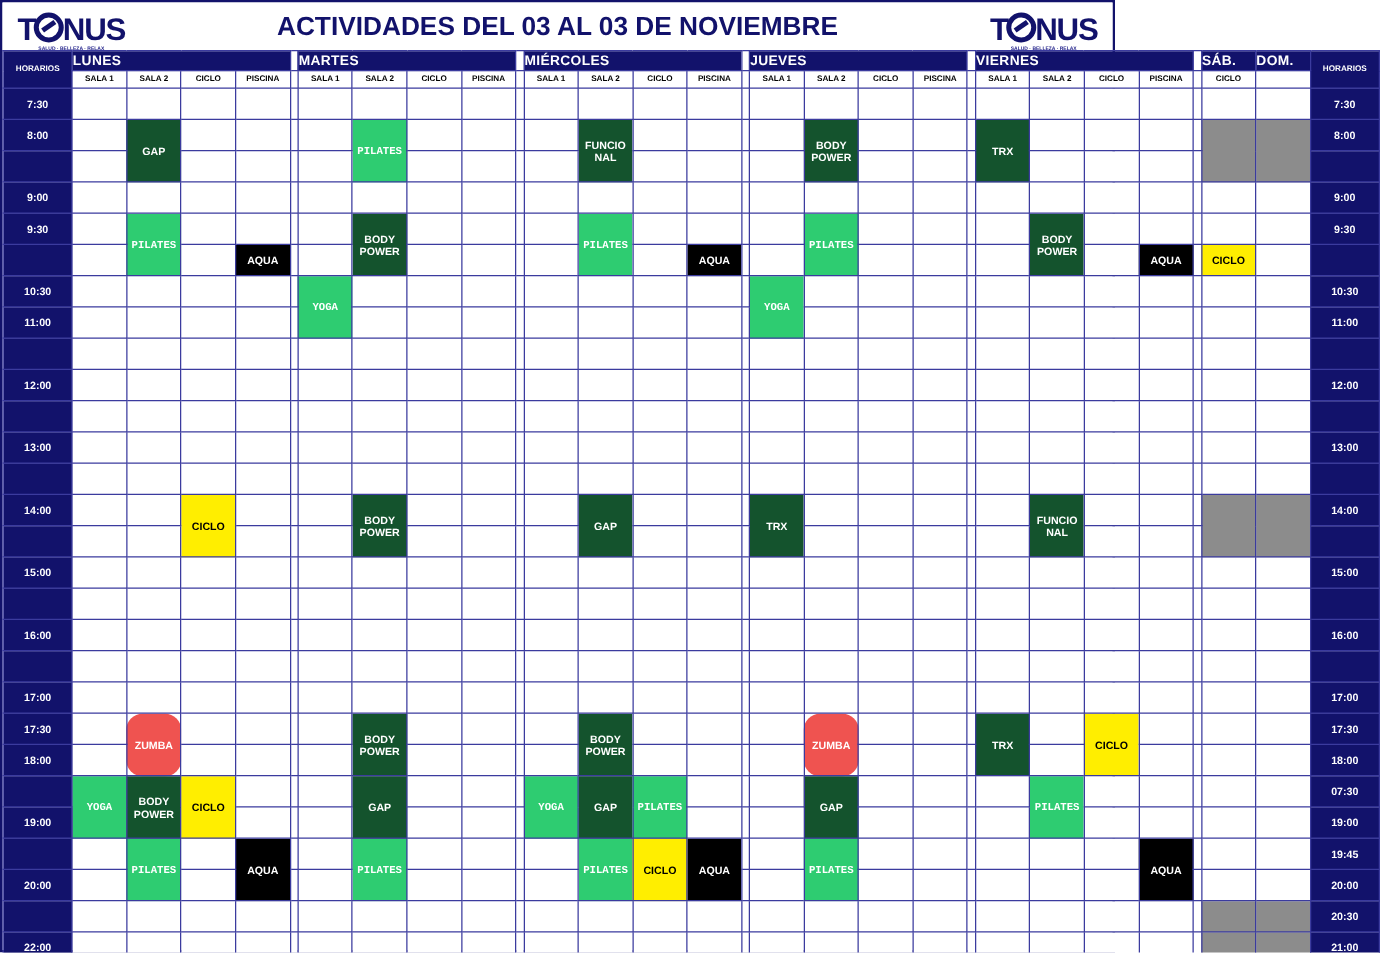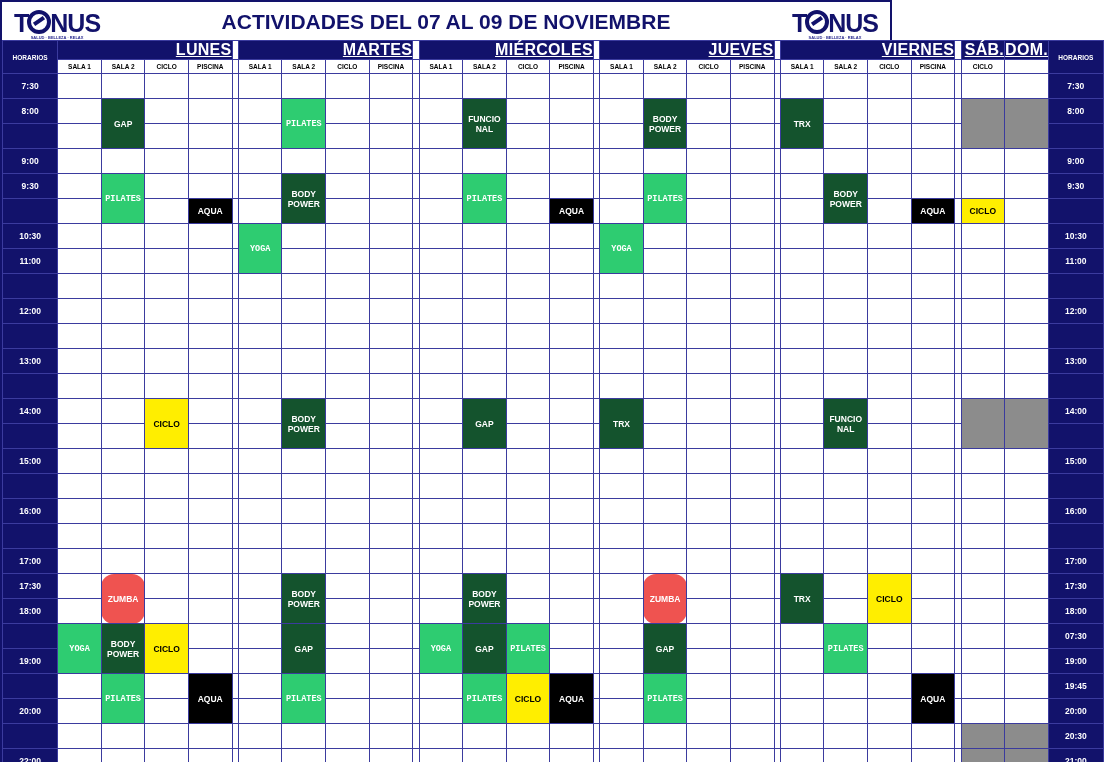--- a/index.html
+++ b/index.html
@@ -19,21 +19,21 @@
   .logo-right{right:12px;}
   .ring{display:inline-block;width:16px;height:16px;border:4px solid #12126b;border-radius:50%;position:relative;top:2px;margin:0 -1px;}
   .ring:after{content:"";position:absolute;left:2px;top:5px;width:12px;height:4px;background:#12126b;transform:rotate(-35deg);}
   .maintitle{
     position:absolute;left:0;right:0;top:8px;text-align:center;
     font-size:21px;font-weight:bold;color:#12126b;
   }
   
   table.grid{border-collapse:collapse;table-layout:fixed;width:1102px;}
   table.grid td,table.grid th{border:1px solid #3b3b9e;padding:0;margin:0;}
-  .dayhdr{background:#12126b;color:#ffffff;font-size:16px;font-weight:bold;text-align:right;height:15px;letter-spacing:.3px;text-decoration:underline;}
+  .dayhdr{background:#12126b;color:#ffffff;font-size:11px;font-weight:bold;text-align:left;height:15px;letter-spacing:.3px;}
   .roomhdr{background:#ffffff;color:#000000;font-size:6.5px;font-weight:bold;text-align:center;height:13px;}
   .hourhdr{background:#12126b;color:#ffffff;font-size:6.5px;font-weight:bold;text-align:center;}
   .hcol{background:#12126b;color:#ffffff;font-size:8.5px;font-weight:bold;text-align:center;padding-right:4px;width:52px;}
   .sep{background:#ffffff;border-top:none;border-bottom:none;width:6px;}
   .cell{background:#ffffff;height:24px;}
   .closed{background:#8c8c8c;}
   .act{
     font-size:8.5px;font-weight:bold;color:#ffffff;text-align:center;
     line-height:10px;vertical-align:middle;
   }
@@ -46,21 +46,21 @@
 </head>
 <body>
 
 <div class="sheet">
 
   <div class="topbar">
     <div class="logo logo-left">
       <span class="big">T<span class="ring"></span>NUS</span>
       <span class="sub">SALUD · BELLEZA · RELAX</span>
     </div>
-    <div class="maintitle">ACTIVIDADES DEL 07 AL 09 DE NOVIEMBRE</div>
+    <div class="maintitle">ACTIVIDADES DEL 03 AL 03 DE NOVIEMBRE</div>
     <div class="logo logo-right">
       <span class="big">T<span class="ring"></span>NUS</span>
       <span class="sub">SALUD · BELLEZA · RELAX</span>
     </div>
   </div>
 
   <table class="grid">
     <colgroup>
       <col style="width:52px">
       <col style="width:41px">

